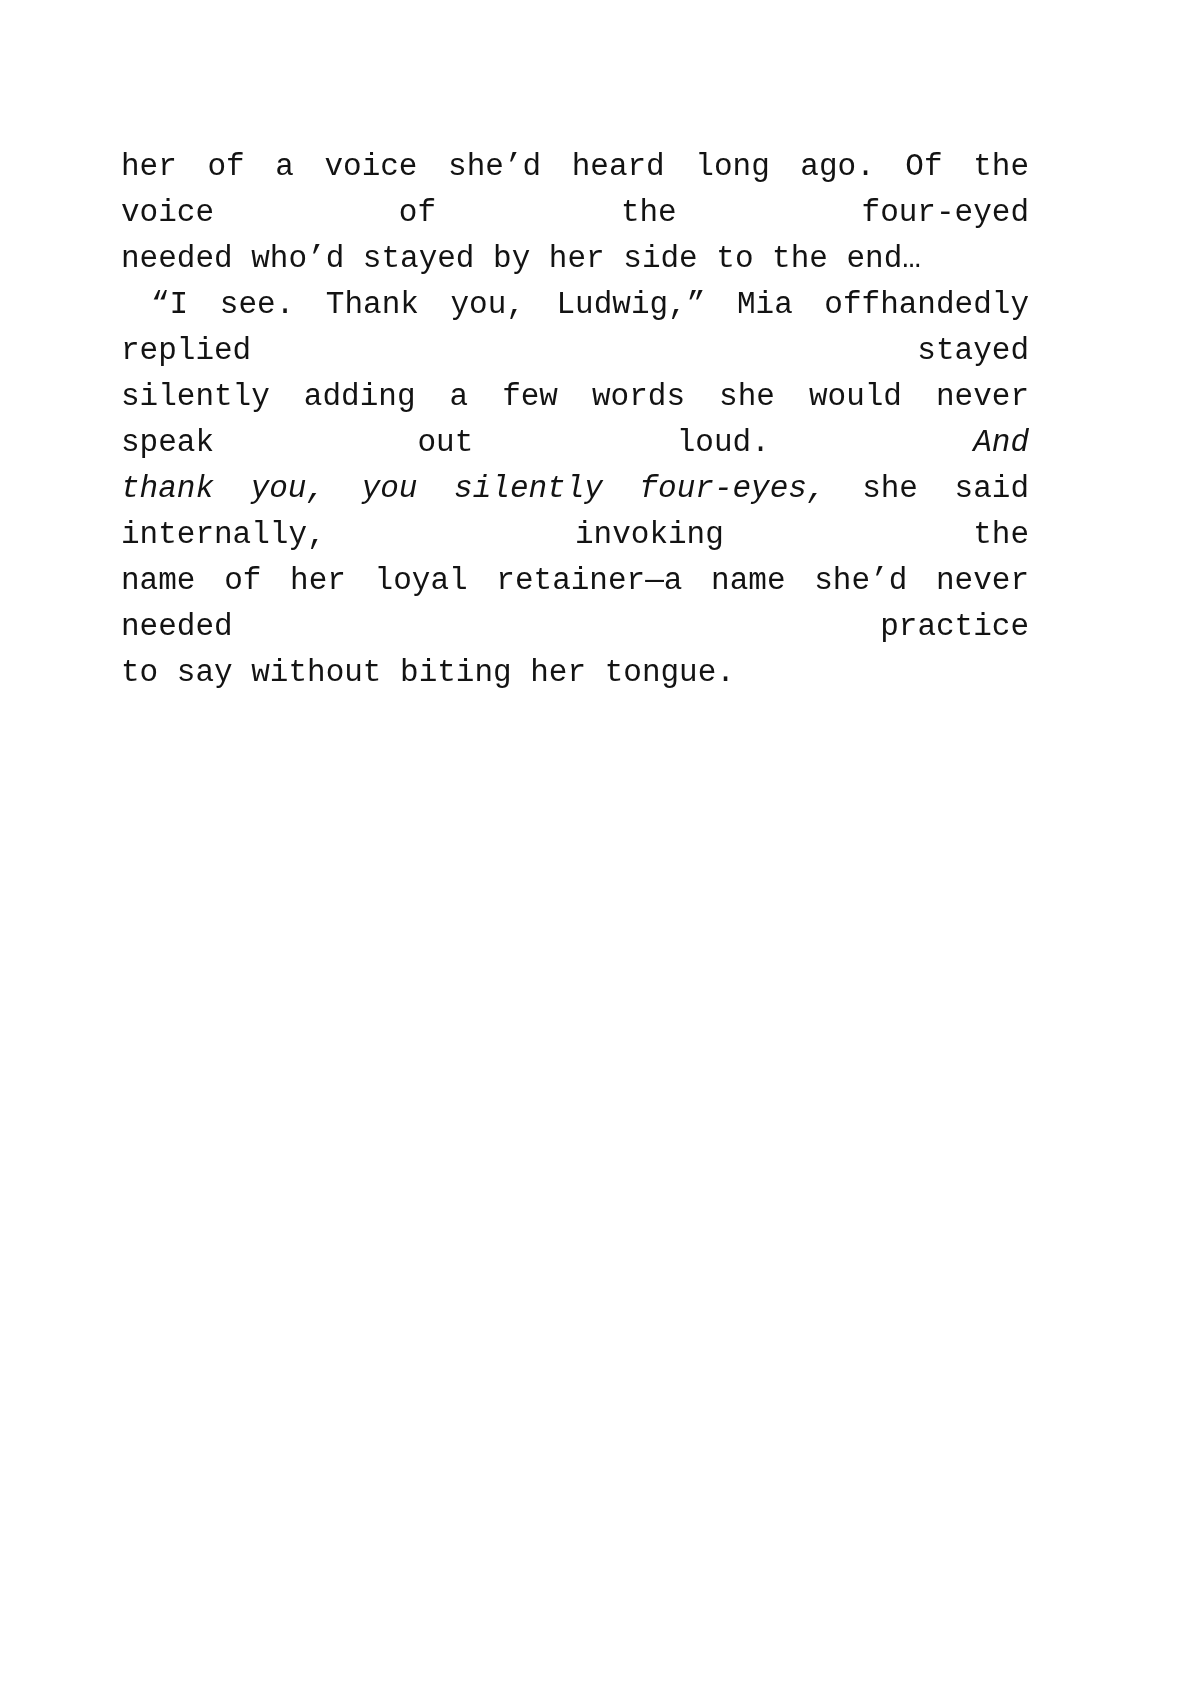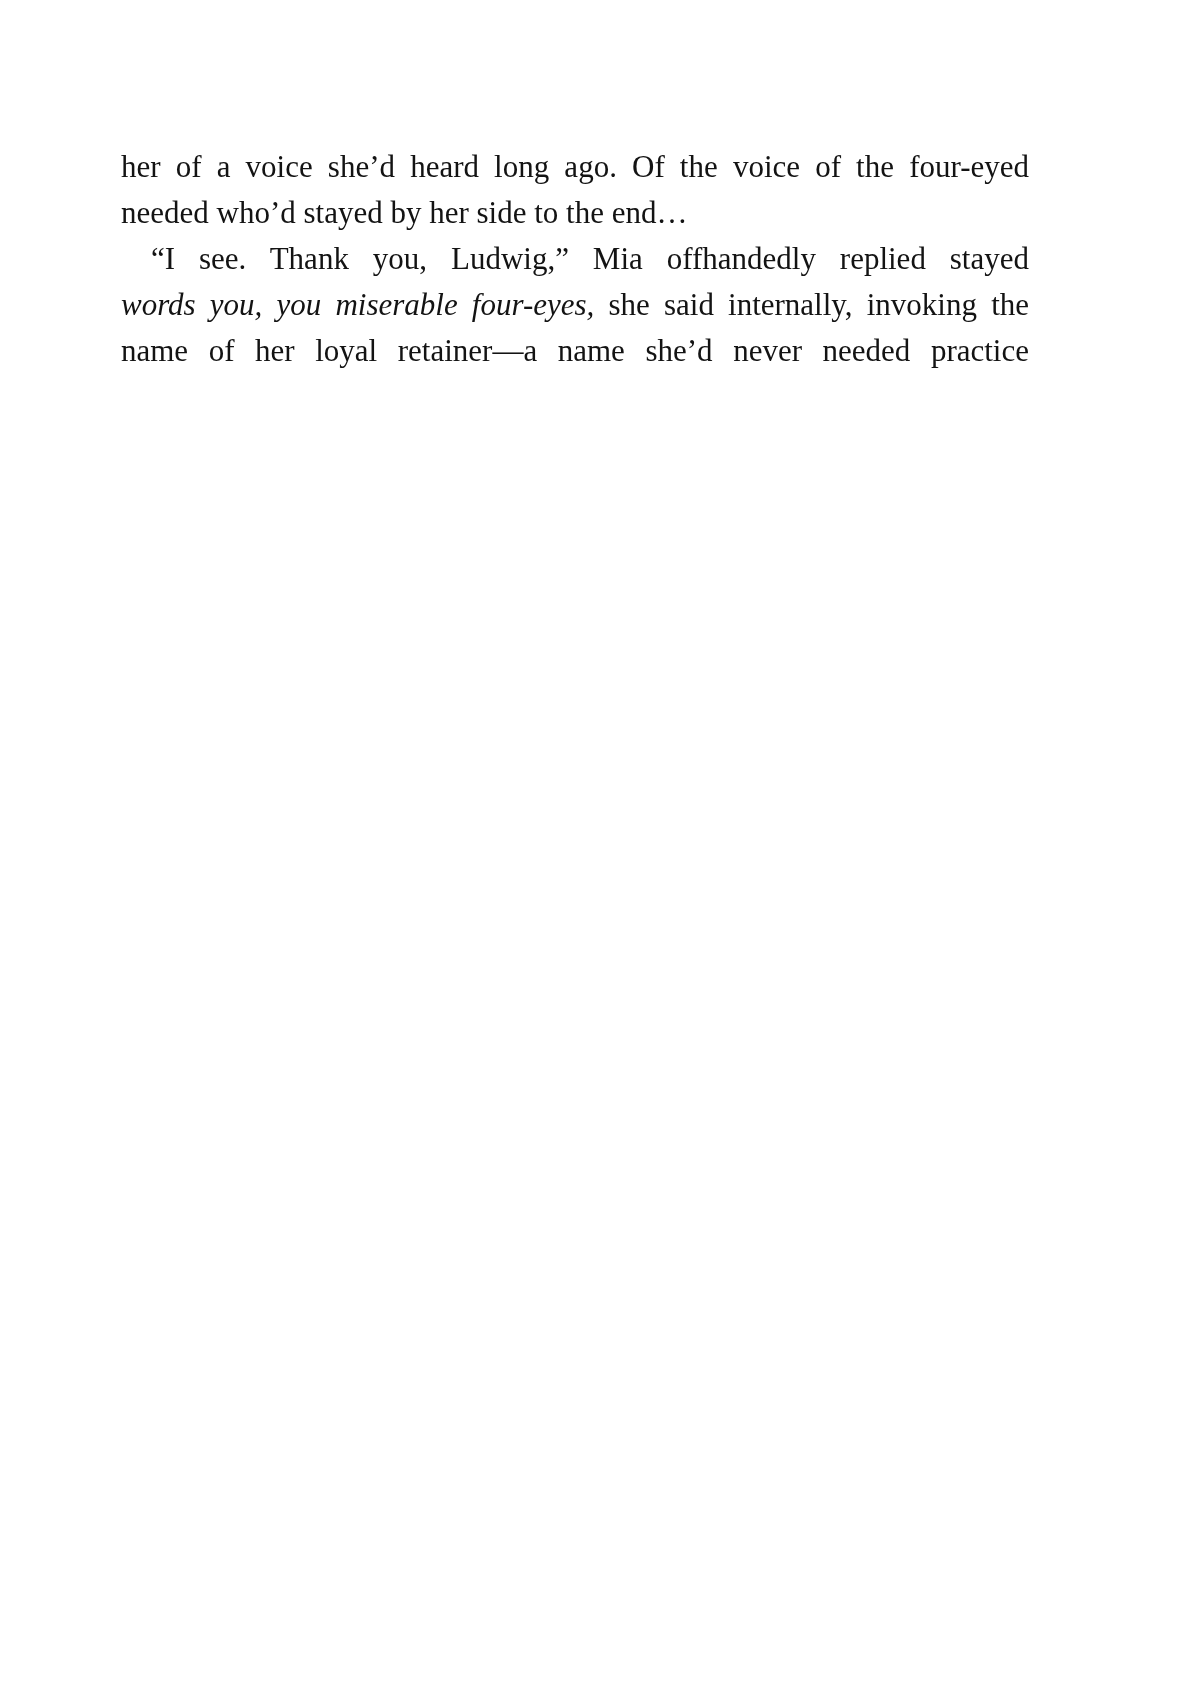--- a/index.html
+++ b/index.html
@@ -11,21 +11,21 @@
     height: 1706px;
     background: #ffffff;
     position: relative;
     overflow: hidden;
   }
   .text-block {
     position: absolute;
     left: 121px;
     top: 144px;
     width: 908px;
-    font-family: Liberation Serif, serif;
+    font-family: Liberation Mono, monospace;
     font-size: 31px;
     line-height: 46px;
     color: #131313;
     letter-spacing: 0;
   }
   .paragraph {
     margin: 0;
     padding: 0;
   }
   .line {
@@ -45,16 +45,18 @@
 </head>
 <body>
 
 <div class="text-block">
     <div class="paragraph">
       <div class="line justify"><span class="seg-regular">her of a voice she’d heard long ago. Of the voice of the four-eyed</span></div>
       <div class="line"><span class="seg-regular">needed who’d stayed by her side to the end…</span></div>
     </div>
     <div class="paragraph">
       <div class="line justify indent"><span class="seg-regular">“I see. Thank you, Ludwig,” Mia offhandedly replied stayed</span></div>
-      <div class="line justify"><span class="seg-italic">words you, you miserable four-eyes,</span><span class="seg-regular"> she said internally, invoking the</span></div>
+      <div class="line justify"><span class="seg-regular">silently adding a few words she would never speak out loud. </span><span class="seg-italic">And</span></div>
+      <div class="line justify"><span class="seg-italic">thank you, you silently four-eyes,</span><span class="seg-regular"> she said internally, invoking the</span></div>
       <div class="line justify"><span class="seg-regular">name of her loyal retainer—a name she’d never needed practice</span></div>
+      <div class="line"><span class="seg-regular">to say without biting her tongue.</span></div>
     </div>
   </div>
 
 </body></html>

